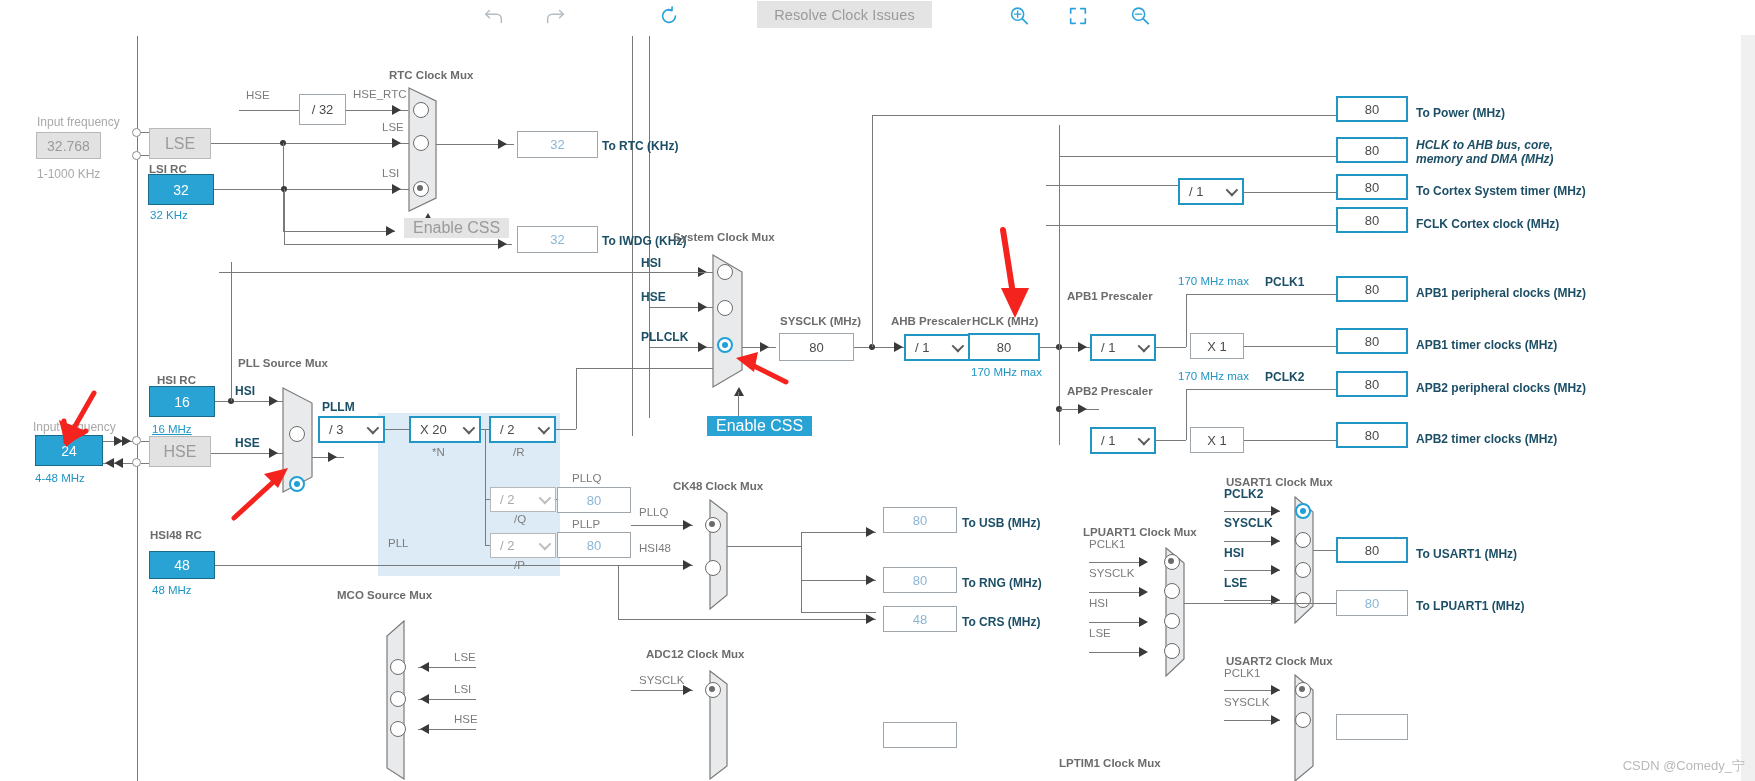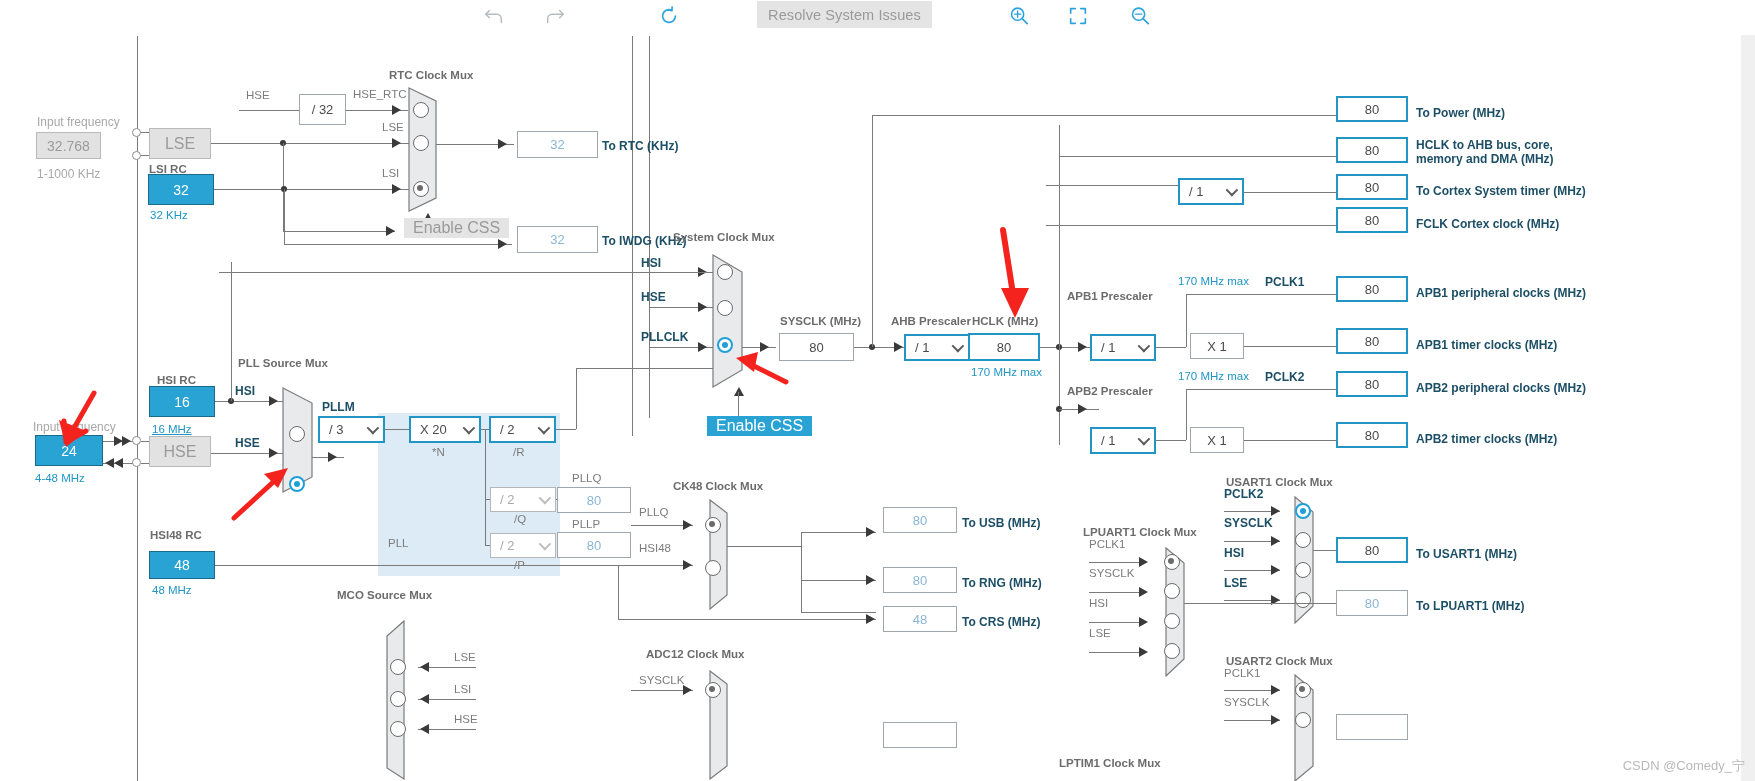--- a/index.html
+++ b/index.html
@@ -154,21 +154,21 @@
         <path d="M17 6 L21 10 L17 14" fill="none" stroke="#b5bcc2" stroke-width="1.6" stroke-linecap="round" stroke-linejoin="round"></path>
         <path d="M21 10 H9 a5 5 0 0 0 -5 5 v4" fill="none" stroke="#b5bcc2" stroke-width="1.6" stroke-linecap="round"></path>
       </svg>
     </div>
     <div class="tb-btn" style="left:655px;width:28px;">
       <svg class="tb-icon" viewBox="0 0 24 24">
         <path d="M19 12 a7 7 0 1 1 -4.2 -6.4" fill="none" stroke="#2aa3dd" stroke-width="1.8" stroke-linecap="round"></path>
         <path d="M15.4 2.2 L15.2 6.2 L11.3 5.4" fill="none" stroke="#2aa3dd" stroke-width="1.8" stroke-linecap="round" stroke-linejoin="round"></path>
       </svg>
     </div>
-    <div id="btn-resolve">Resolve System Issues</div>
+    <div id="btn-resolve">Resolve Clock Issues</div>
     <div class="tb-btn" style="left:1005px;width:28px;">
       <svg class="tb-icon" viewBox="0 0 24 24">
         <circle cx="10.5" cy="10" r="6.6" fill="none" stroke="#2aa3dd" stroke-width="1.7"></circle>
         <path d="M15.4 14.8 L21 20.4" stroke="#2aa3dd" stroke-width="1.9" stroke-linecap="round"></path>
         <path d="M10.5 6.6 V13.4 M7.1 10 H13.9" stroke="#2aa3dd" stroke-width="1.5" stroke-linecap="round"></path>
       </svg>
     </div>
     <div class="tb-btn" style="left:1064px;width:28px;">
       <svg class="tb-icon" viewBox="0 0 24 24">
         <path d="M4 9 V4 H9 M15 4 H20 V9 M20 15 V20 H15 M9 20 H4 V15" fill="none" stroke="#2aa3dd" stroke-width="1.8" stroke-linecap="round" stroke-linejoin="round"></path>
@@ -449,21 +449,21 @@
     <div class="lbl-dark" style="left:1239px; top:338px;">PCLK2</div>
 
     <div class="vbox plain" style="left:1164px; top:395px; width:54px; height:26px;">X 1</div>
     <div class="wh" style="left:1218px; top:408px; width:104px;"></div>
     <div class="arr" style="left:1311px; top:403px;"></div>
 
     <div class="vbox active" style="left:1310px; top:64px; width:72px; height:26px;">80</div>
     <div class="lbl-dark" style="left:1390px; top:74px;">To Power (MHz)</div>
 
     <div class="vbox active" style="left:1310px; top:105px; width:72px; height:26px;">80</div>
-    <div class="lbl-dark" style="left:1390px; top:106px; line-height:14px; white-space:pre-line; width:200px;">HCLK to AHB bus, core,
+    <div class="lbl-dark" style="left:1390px; top:106px; line-height:14px; white-space:pre-line; width:200px;font-style:italic;">HCLK to AHB bus, core,
 memory and DMA (MHz)</div>
 
     <div class="vbox active" style="left:1310px; top:142px; width:72px; height:26px;">80</div>
     <div class="lbl-dark" style="left:1390px; top:152px;">To Cortex System timer (MHz)</div>
 
     <div class="vbox active" style="left:1310px; top:175px; width:72px; height:26px;">80</div>
     <div class="lbl-dark" style="left:1390px; top:185px;">FCLK Cortex clock (MHz)</div>
 
     <div class="vbox active" style="left:1310px; top:244px; width:72px; height:26px;">80</div>
     <div class="lbl-dark" style="left:1390px; top:254px;">APB1 peripheral clocks (MHz)</div>

